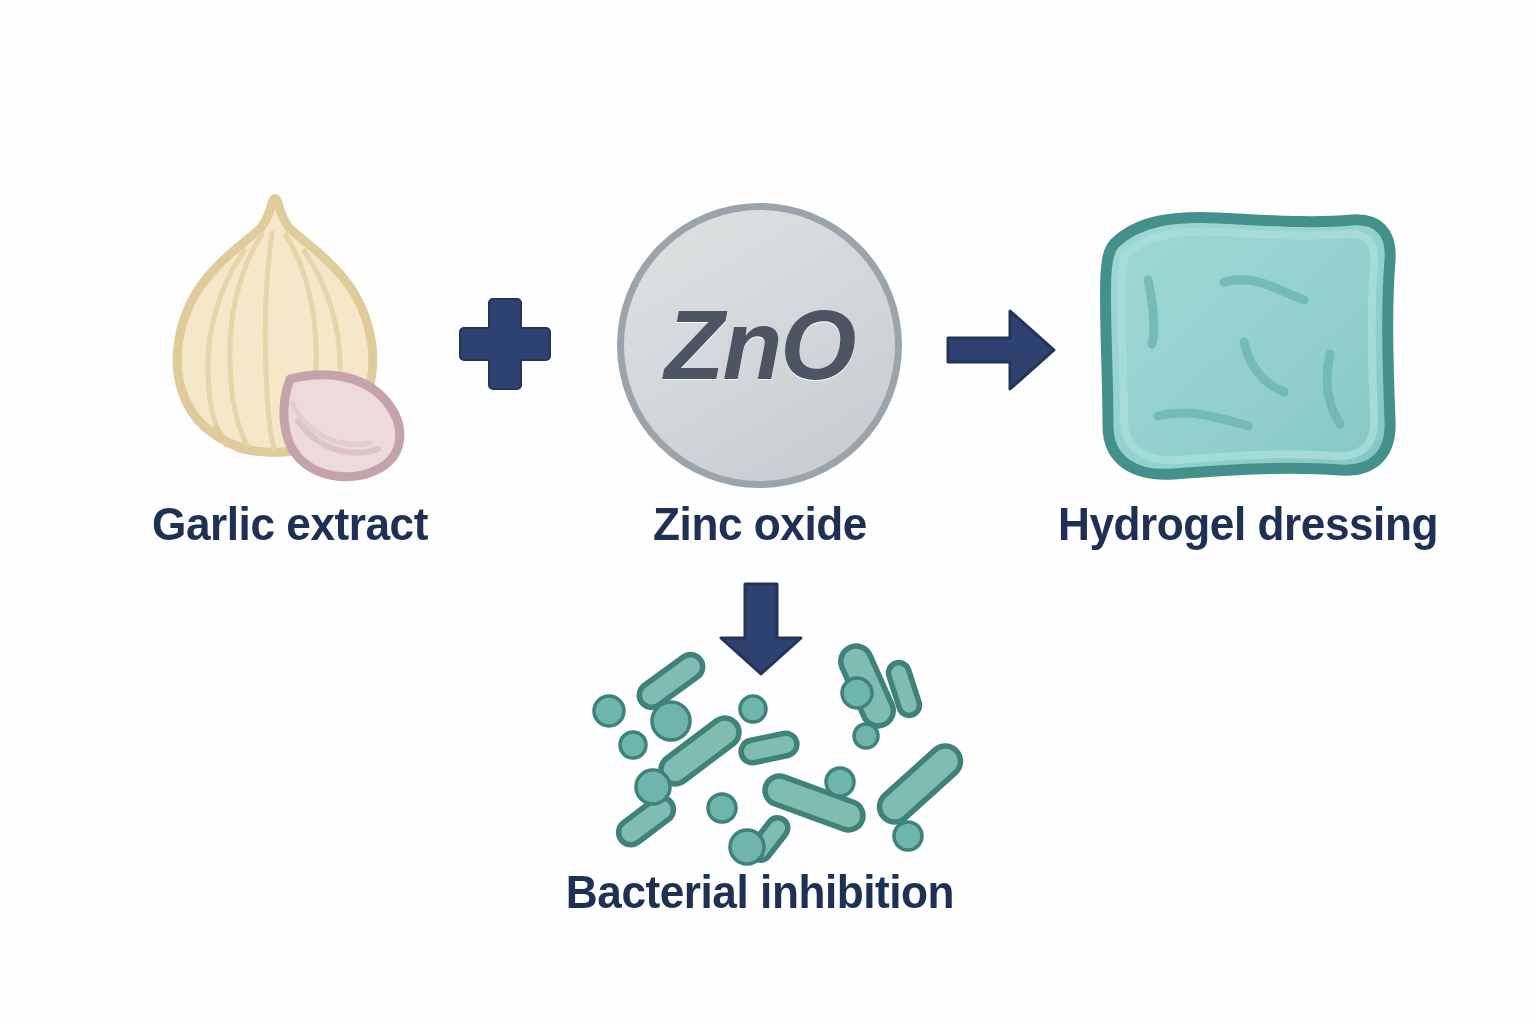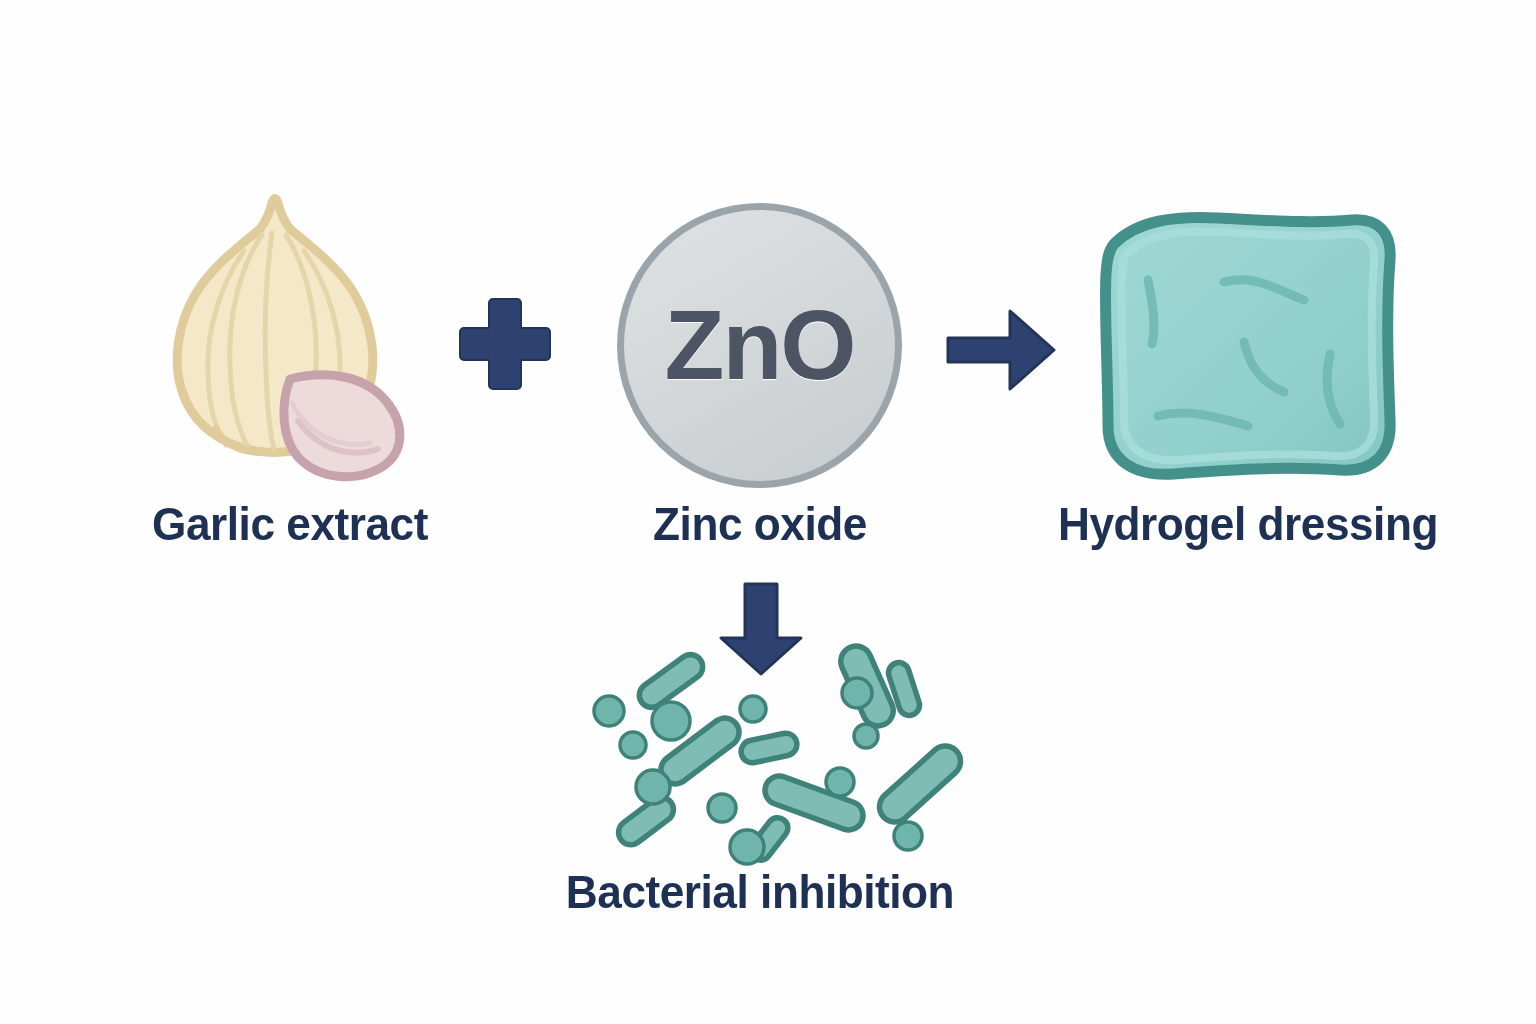--- a/index.html
+++ b/index.html
@@ -36,21 +36,21 @@
     line-height: 1;
     white-space: nowrap;
     transform: scaleX(0.94);
   }
   .cap-garlic   { left: 0px;   top: 500px; width: 580px; }
   .cap-zno      { left: 520px; top: 500px; width: 480px; }
   .cap-hydrogel { left: 960px; top: 500px; width: 576px; }
   .cap-bact     { left: 480px; top: 868px; width: 560px; }
 
   
-  .zno-wrap { left: 617px; top: 203px; width: 285px; height: 285px; }
+  .zno-wrap { left: 617px; top: 203px; width: 285px; height: 285px; font-style: italic; }
   .zno-disc {
     width: 100%;
     height: 100%;
     box-sizing: border-box;
     border-radius: 50%;
     background: linear-gradient(150deg, #dfe2e3 0%, #d2d6d8 55%, #c6cbcd 100%);
     border: 7px solid #9aa4aa;
   }
   .zno-text {
     position: absolute;

